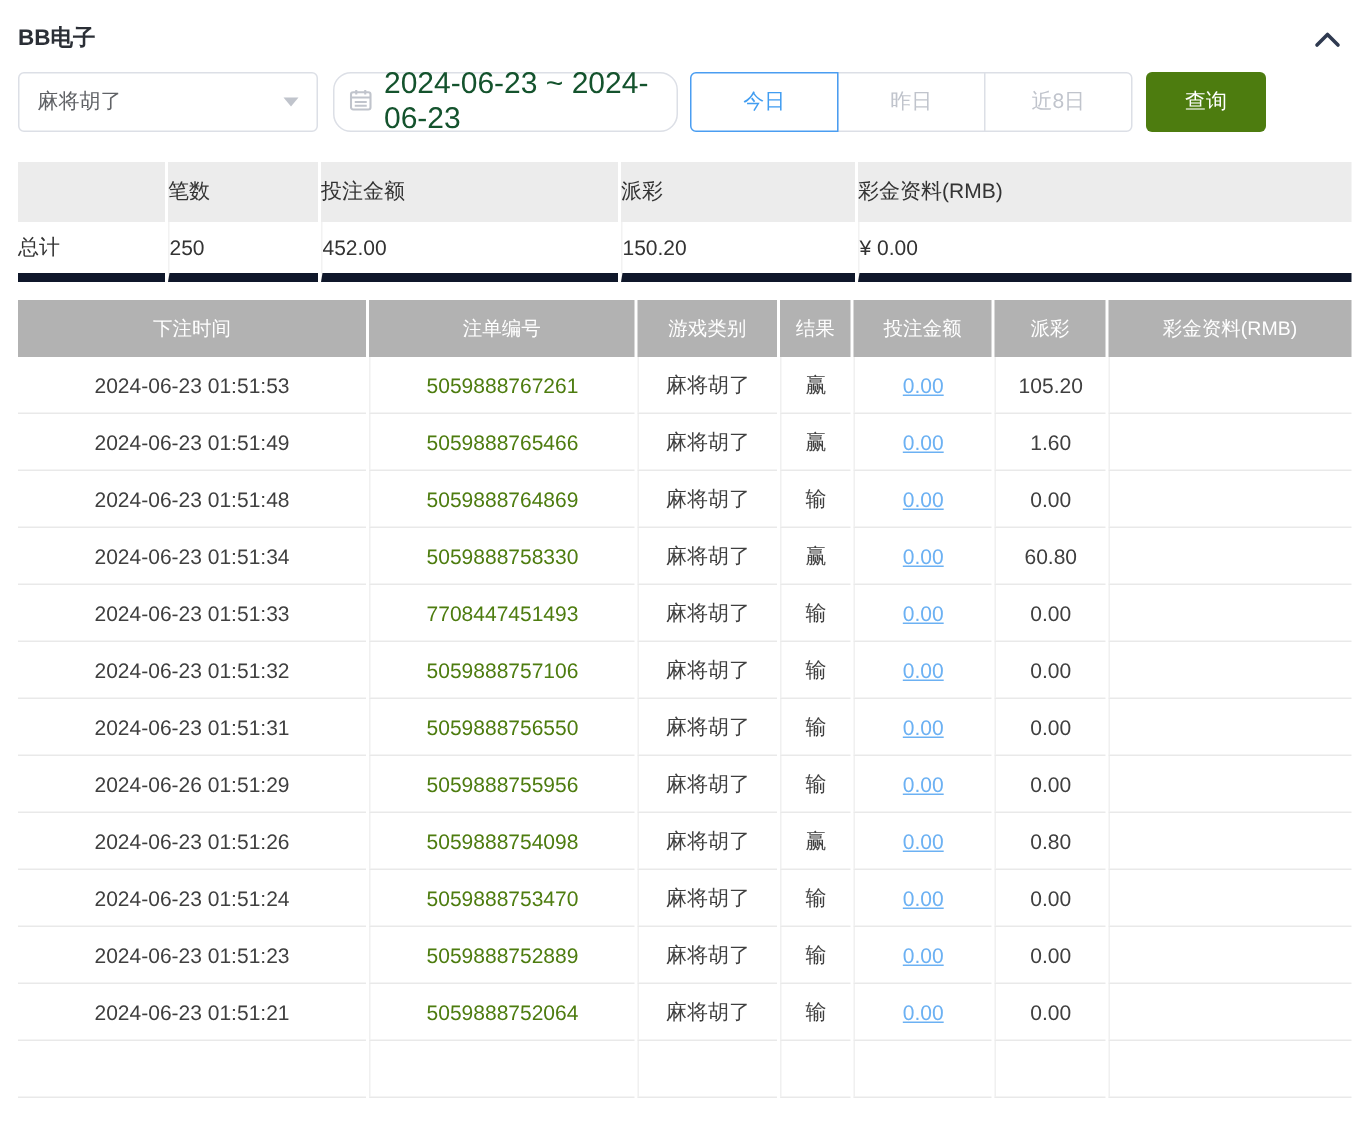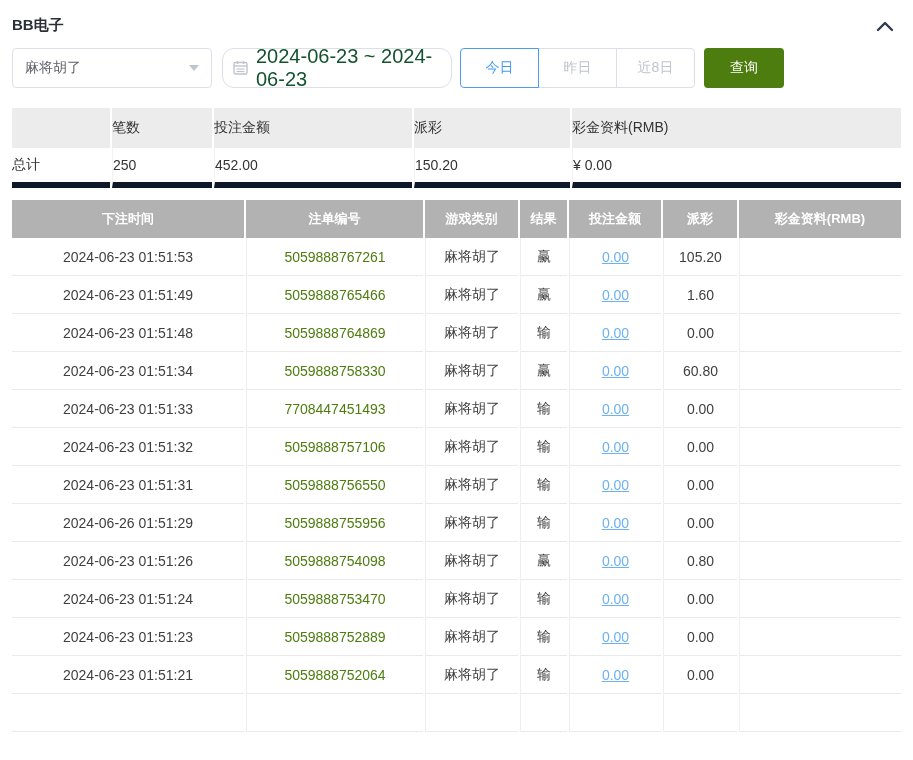--- a/index.html
+++ b/index.html
@@ -36,21 +36,21 @@
     width: 0; height: 0; border-left: 5px solid transparent; border-right: 5px solid transparent;
     border-top: 6px solid #c0c4cc;
   }
   .date-box {
     width: 230px; height: 40px; border: 1px solid #dcdfe6; border-radius: 12px;
     display: flex; align-items: center; gap: 8px; margin-left: 10px;
     padding: 0 10px; font-size: 20px; color: #14532d; cursor: pointer; background: #fff;
   }
   .seg-group { display: flex; margin-left: 8px; }
   .seg {
-    width: 79px; height: 40px; background: #fff; border: 1px solid #dcdfe6;
+    width: 99px; height: 40px; background: #fff; border: 1px solid #dcdfe6;
     display: inline-flex; align-items: center; justify-content: center;
     font-size: 14px; color: #c0c4cc; cursor: pointer; margin-left: -1px; position: relative;
   }
   .seg:first-child { border-radius: 4px 0 0 4px; margin-left: 0; }
   .seg:last-child { border-radius: 0 4px 4px 0; }
   .seg.active { border-color: #4a9df1; color: #419df1; z-index: 2; }
   .search-btn {
     width: 80px; height: 40px; margin-left: 9px; border: none; border-radius: 4px;
     background: #4d7c0f; color: #ffffff; font-size: 14px; cursor: pointer;
   }
@@ -66,21 +66,21 @@
   }
   .summary-table td {
     background: #ffffff; height: 40px; font-size: 14px; color: #333333; 
     border-bottom: 6px solid #0f172a;
   }
   .summary-table td + td { border-left: 1px solid #f2f2f2; }
 
   
   .records-table { margin-top: 12px; }
   .records-table th {
-    background: #b2b2b2; height: 38px; color: #ffffff; font-size: 13px; font-weight: bold;
+    background: #b2b2b2; height: 38px; color: #ffffff; font-size: 13px; font-weight: normal;
   }
   .records-table td {
     background: #ffffff; height: 38px; font-size: 14px; color: #3f3f3f; text-align: center;
     border-bottom: 1px solid #e9e9e9;
   }
   .records-table td + td { border-left: 1px solid #f0f0f0; }
   .records-table td.order-no { color: #4d7c0f; }
   a.amount-link { color: #6cb1f3; text-decoration: underline; cursor: pointer; }
 </style>
 </head>

